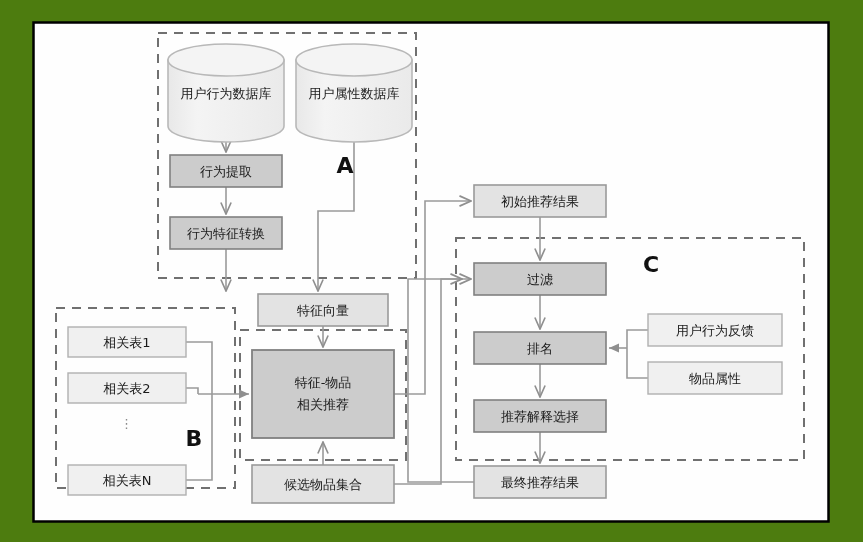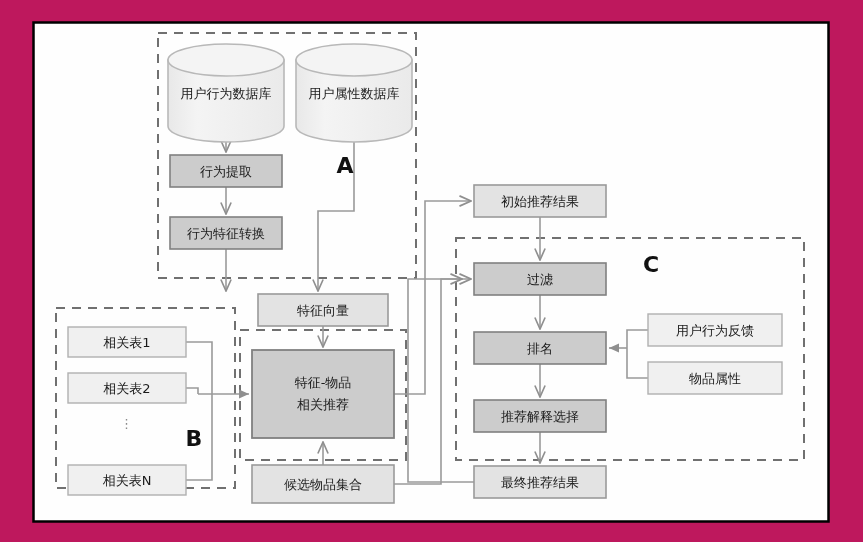--- a/index.html
+++ b/index.html
@@ -5,21 +5,21 @@
   html, body {
     margin: 0;
     padding: 0;
     background: #ffffff;
     font-family: "DejaVu Sans", "Liberation Sans", sans-serif;
   }
   #root {
     position: relative;
     width: 863px;
     height: 542px;
-    background: #be185d;
+    background: #4d7c0f;
     overflow: hidden;
   }
   svg.diagram {
     display: block;
     width: 863px;
     height: 542px;
   }
   .node-label {
     font-family: "DejaVu Sans", "Liberation Sans", sans-serif;
     font-size: 13px;

